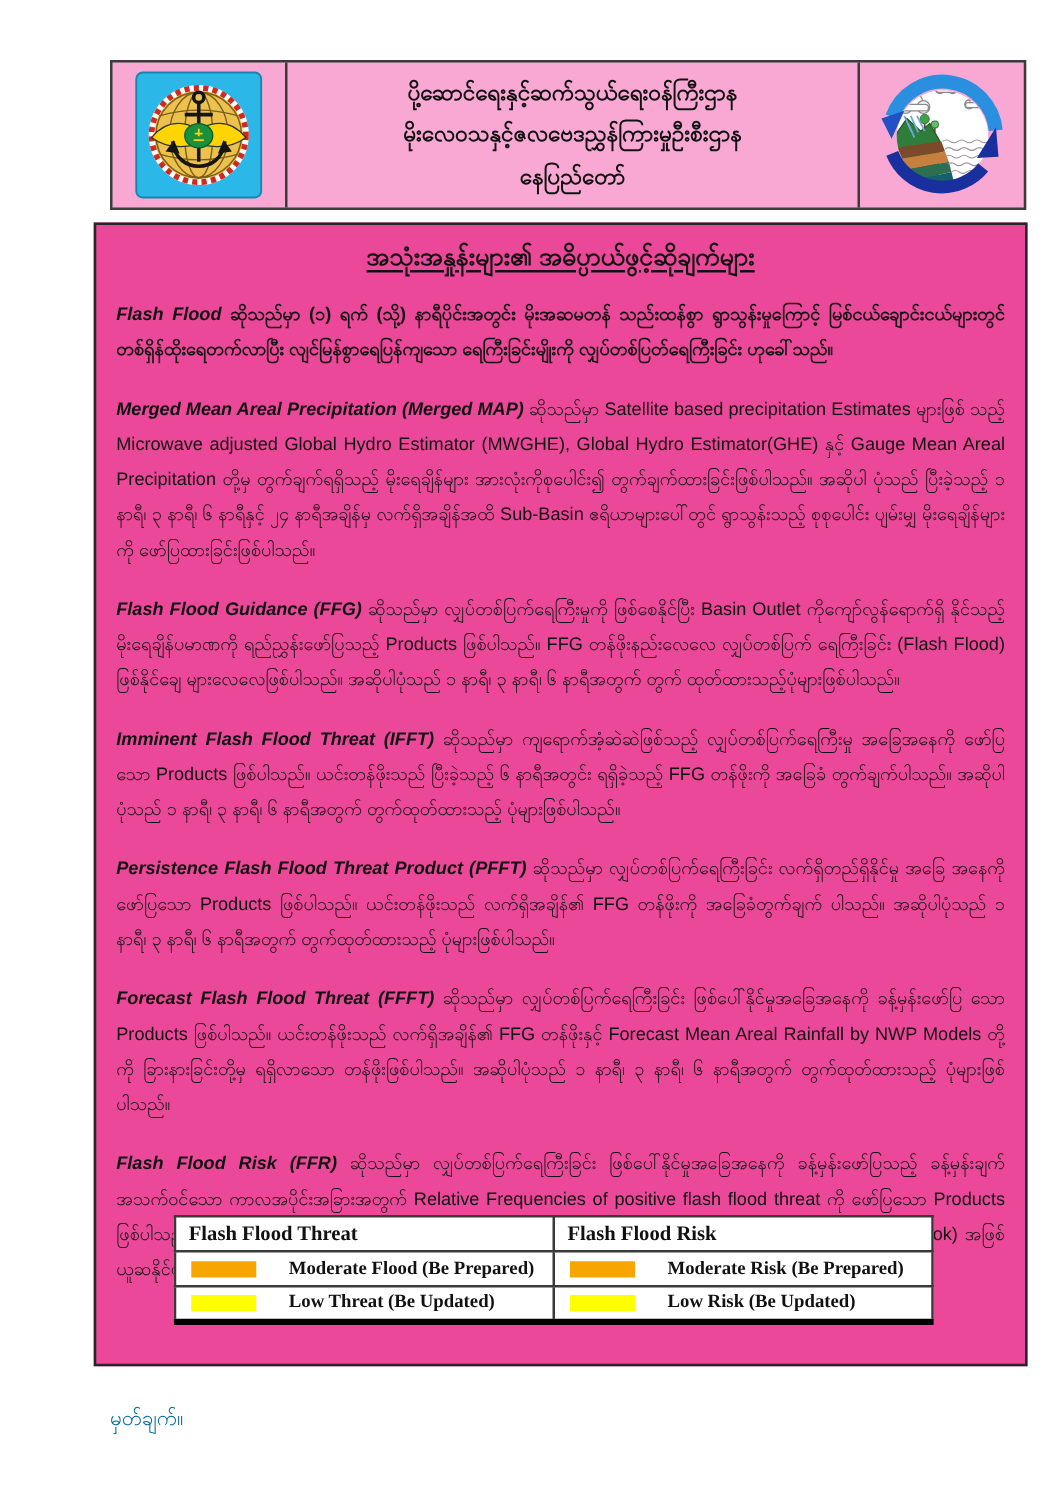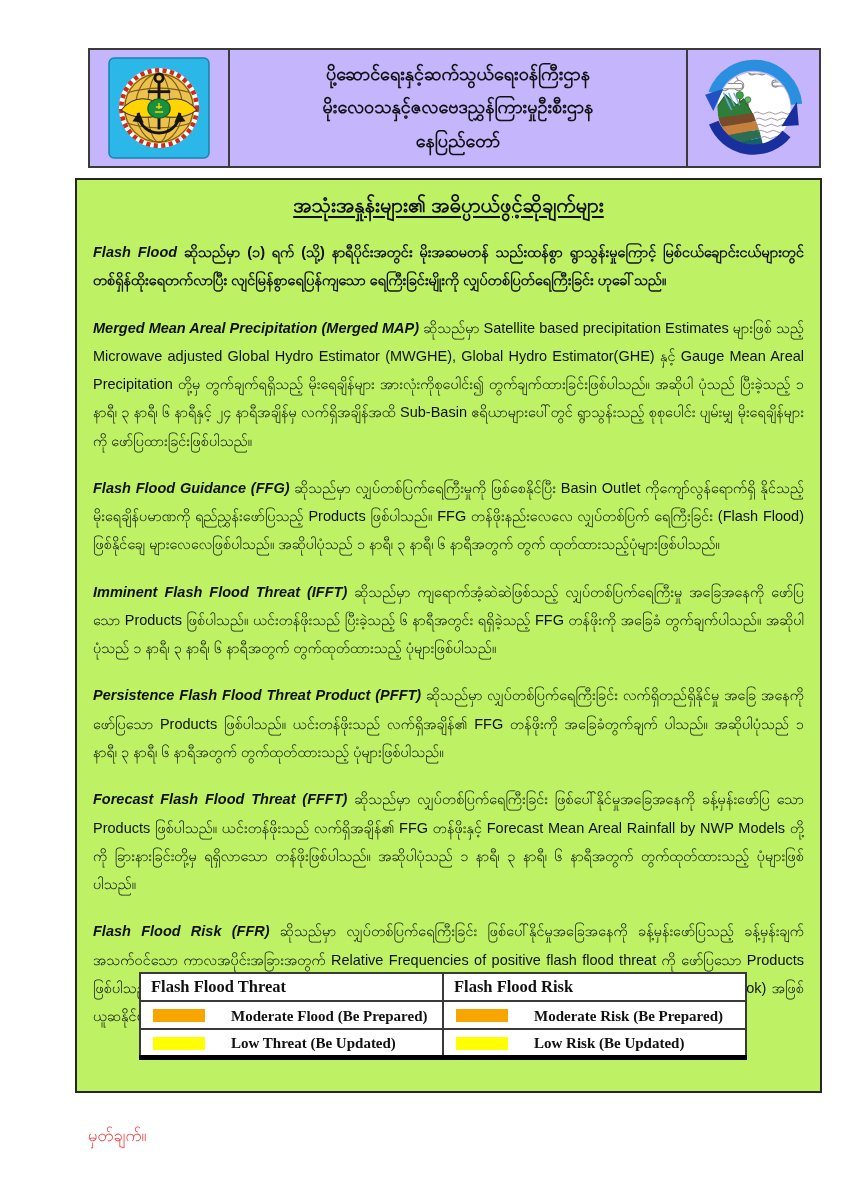--- a/index.html
+++ b/index.html
@@ -4,30 +4,30 @@
 <style>
   html,body{margin:0;padding:0;}
   body{
     width:849px;height:1200px;position:relative;background:#ffffff;
     font-family:"Liberation Sans","DejaVu Sans",sans-serif;color:#111;
     overflow:hidden;
   }
   
   .header-box{
     position:absolute;left:88px;top:48px;width:733px;height:120px;
-    border:2px solid #3b3b3b;display:flex;box-sizing:border-box;background:#c4b5fd;
+    border:2px solid #3b3b3b;display:flex;box-sizing:border-box;background:#f9a8d4;
   }
   .header-cell-left{width:138px;border-right:2px solid #3b3b3b;display:flex;align-items:center;justify-content:center;}
   .header-cell-center{flex:1;border-right:2px solid #3b3b3b;display:flex;flex-direction:column;align-items:center;justify-content:center;padding:2px 6px;}
   .header-cell-right{width:131px;display:flex;align-items:center;justify-content:center;}
   .header-line{font-weight:bold;font-size:18px;line-height:1.85;white-space:nowrap;}
   
   .main-box{
     position:absolute;left:75px;top:178px;width:747px;height:915px;
-    border:2px solid #262626;box-sizing:border-box;padding:10px 16px 0 16px;background:#bef264;overflow:hidden;
+    border:2px solid #262626;box-sizing:border-box;padding:10px 16px 0 16px;background:#ec4899;overflow:hidden;
   }
   .doc-title{
     text-align:center;font-weight:bold;font-size:20px;margin:2px 0 16px 0;
     text-decoration:underline;text-underline-offset:4px;
   }
   .para{
     text-align:justify;font-size:14.5px;line-height:1.95;margin:0 0 19px 0;
   }
   .para b{font-weight:bold;font-style:italic;}
   .para.all-bold{font-weight:bold;}
@@ -207,15 +207,15 @@
           <span class="swatch" style="background-color: rgb(255, 255, 0);"></span><span class="legend-label">Low Threat (Be Updated)</span>
         </td>
         <td>
           <span class="swatch" style="background-color: rgb(255, 255, 0);"></span><span class="legend-label">Low Risk (Be Updated)</span>
         </td>
       </tr>
     </tbody>
   </table>
 </div>
 
-<div class="footer-note" style="color: #ef4444;">
+<div class="footer-note" style="color: #0369a1;">
   <span class="note-label">မှတ်ချက်။</span>
 </div>
 
 </body></html>

